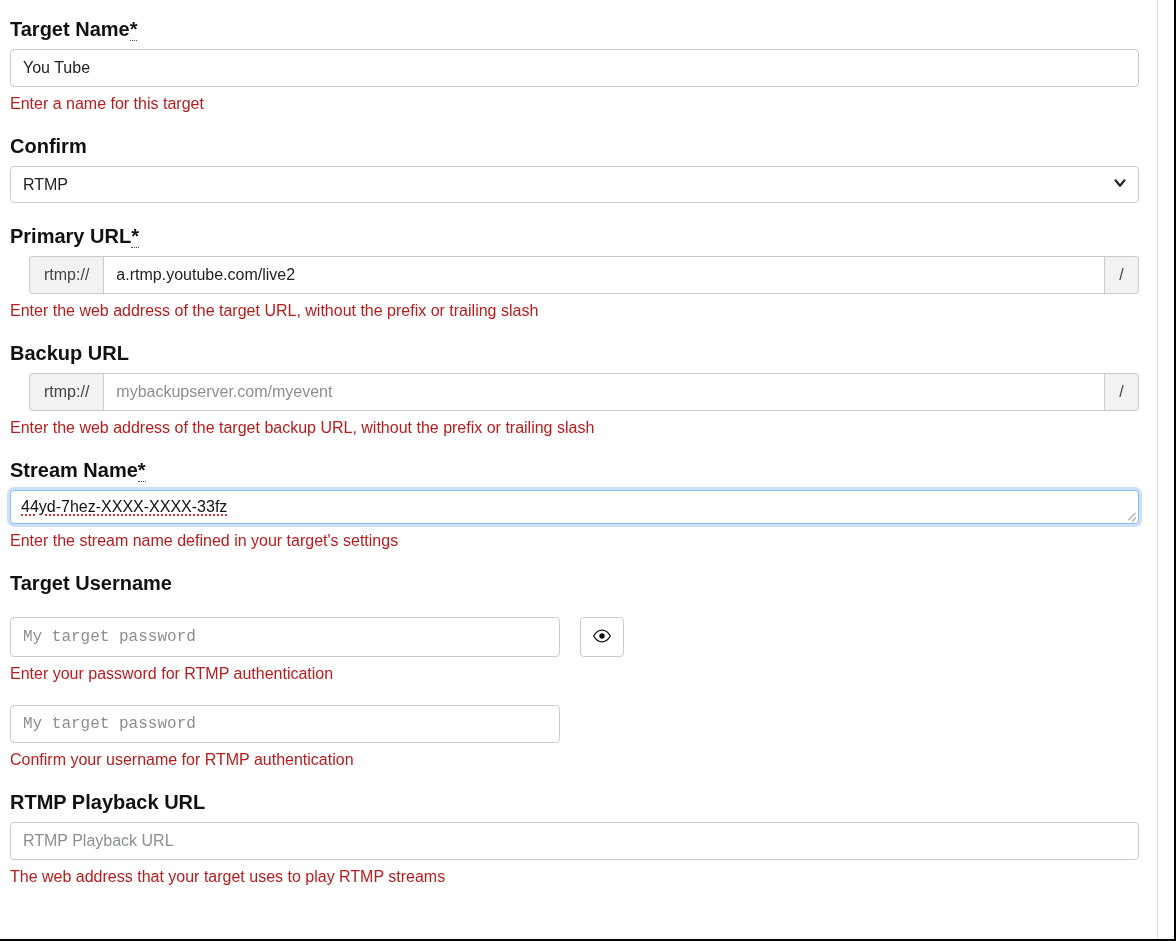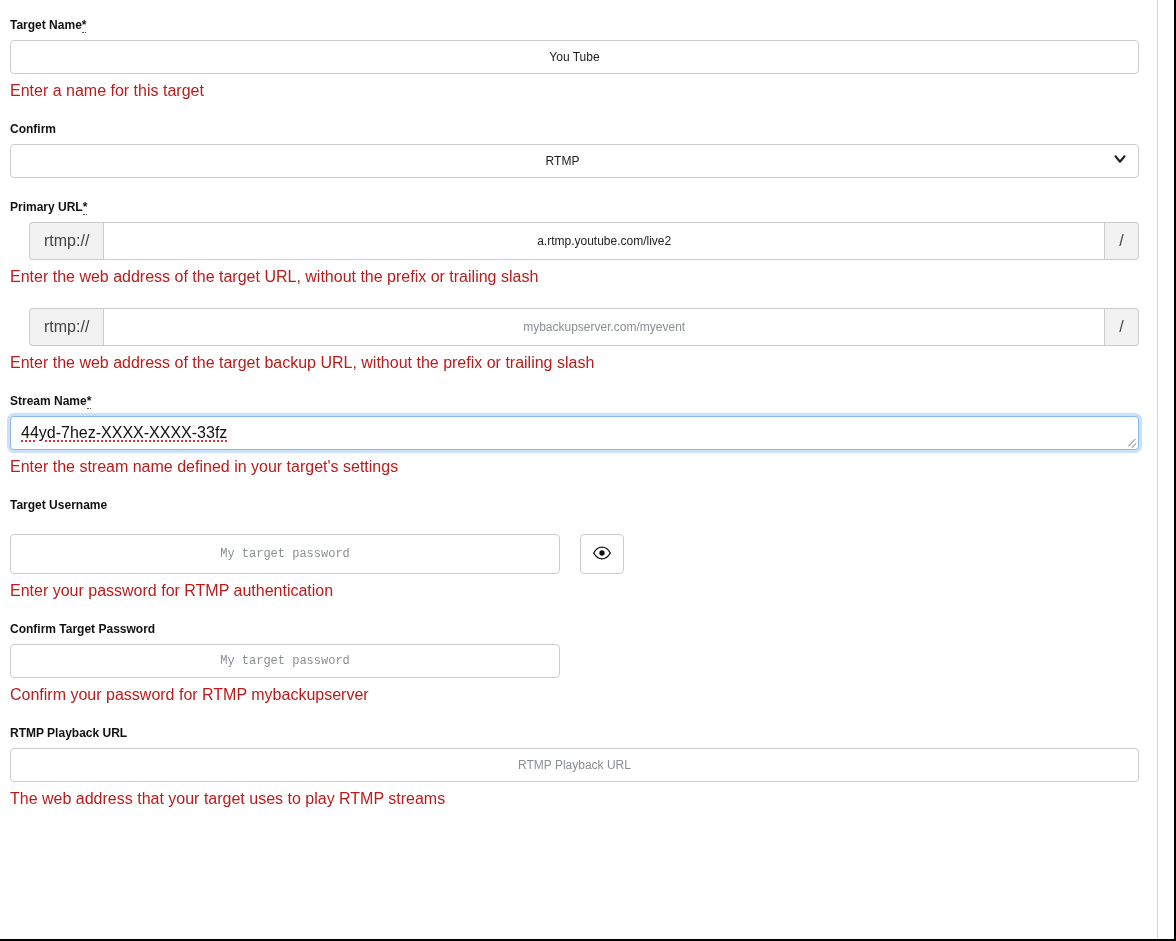--- a/index.html
+++ b/index.html
@@ -22,39 +22,38 @@
     border-right: 1px solid #d9d9d9;
     height: 100%;
     margin-right: 16px;
     padding: 18px 18px 24px 10px;
   }
   .form-group {
     margin-bottom: 22px;
   }
   .label {
     font-weight: 700;
-    font-size: 12px;
+    font-size: 20px;
     color: #111;
     display: block;
     margin-bottom: 8px;
   }
   .asterisk {
     border-bottom: 1px dotted #555;
   }
   .text-input, .select, .textarea {
     width: 100%;
     border: 1px solid #ccc;
     border-radius: 4px;
     padding: 9px 12px;
-    font-size: 12px;
+    font-size: 16px;
     color: #222;
     background: #fff;
     outline: none;
     font-family: inherit;
-    text-align: center;
   }
   .text-input::placeholder, .textarea::placeholder { color: #8a8f94; }
   .help {
     font-size: 16px;
     color: #b91c1c;
     margin-top: 8px;
   }
   .select-wrap {
     position: relative;
   }
@@ -169,20 +168,21 @@
       </label>
       <div class="input-group">
         <span class="addon left">rtmp://</span>
         <input type="text" class="text-input" value="a.rtmp.youtube.com/live2" style="">
         <span class="addon right">/</span>
       </div>
       <div class="help">Enter the web address of the target URL, without the prefix or trailing slash</div>
     </div>
 
     <div class="form-group">
+      <label class="label">Backup URL</label>
       <div class="input-group">
         <span class="addon left">rtmp://</span>
         <input type="text" class="text-input" placeholder="mybackupserver.com/myevent" style="">
         <span class="addon right">/</span>
       </div>
       <div class="help">Enter the web address of the target backup URL, without the prefix or trailing slash</div>
     </div>
 
     <div class="form-group">
       <label class="label">
@@ -208,23 +208,22 @@
               <path d="M12 1C6 1 2 8 2 8s4 7 10 7 10-7 10-7S18 1 12 1z" fill="none" stroke="#111" stroke-width="1.6"></path>
               <circle cx="12" cy="8" r="3.2" fill="#111"></circle>
             </svg>
           </span>
         </button>
       </div>
       <div class="help">Enter your password for RTMP authentication</div>
     </div>
 
     <div class="form-group">
-      <label class="label">Confirm Target Password</label>
       <input type="password" class="text-input half" placeholder="My target password" style="">
-      <div class="help">Confirm your password for RTMP mybackupserver</div>
+      <div class="help">Confirm your username for RTMP authentication</div>
     </div>
 
     <div class="form-group">
       <label class="label">RTMP Playback URL</label>
       <input type="text" class="text-input" placeholder="RTMP Playback URL" style="">
       <div class="help">The web address that your target uses to play RTMP streams</div>
     </div>
 
   </div>
 </div>

